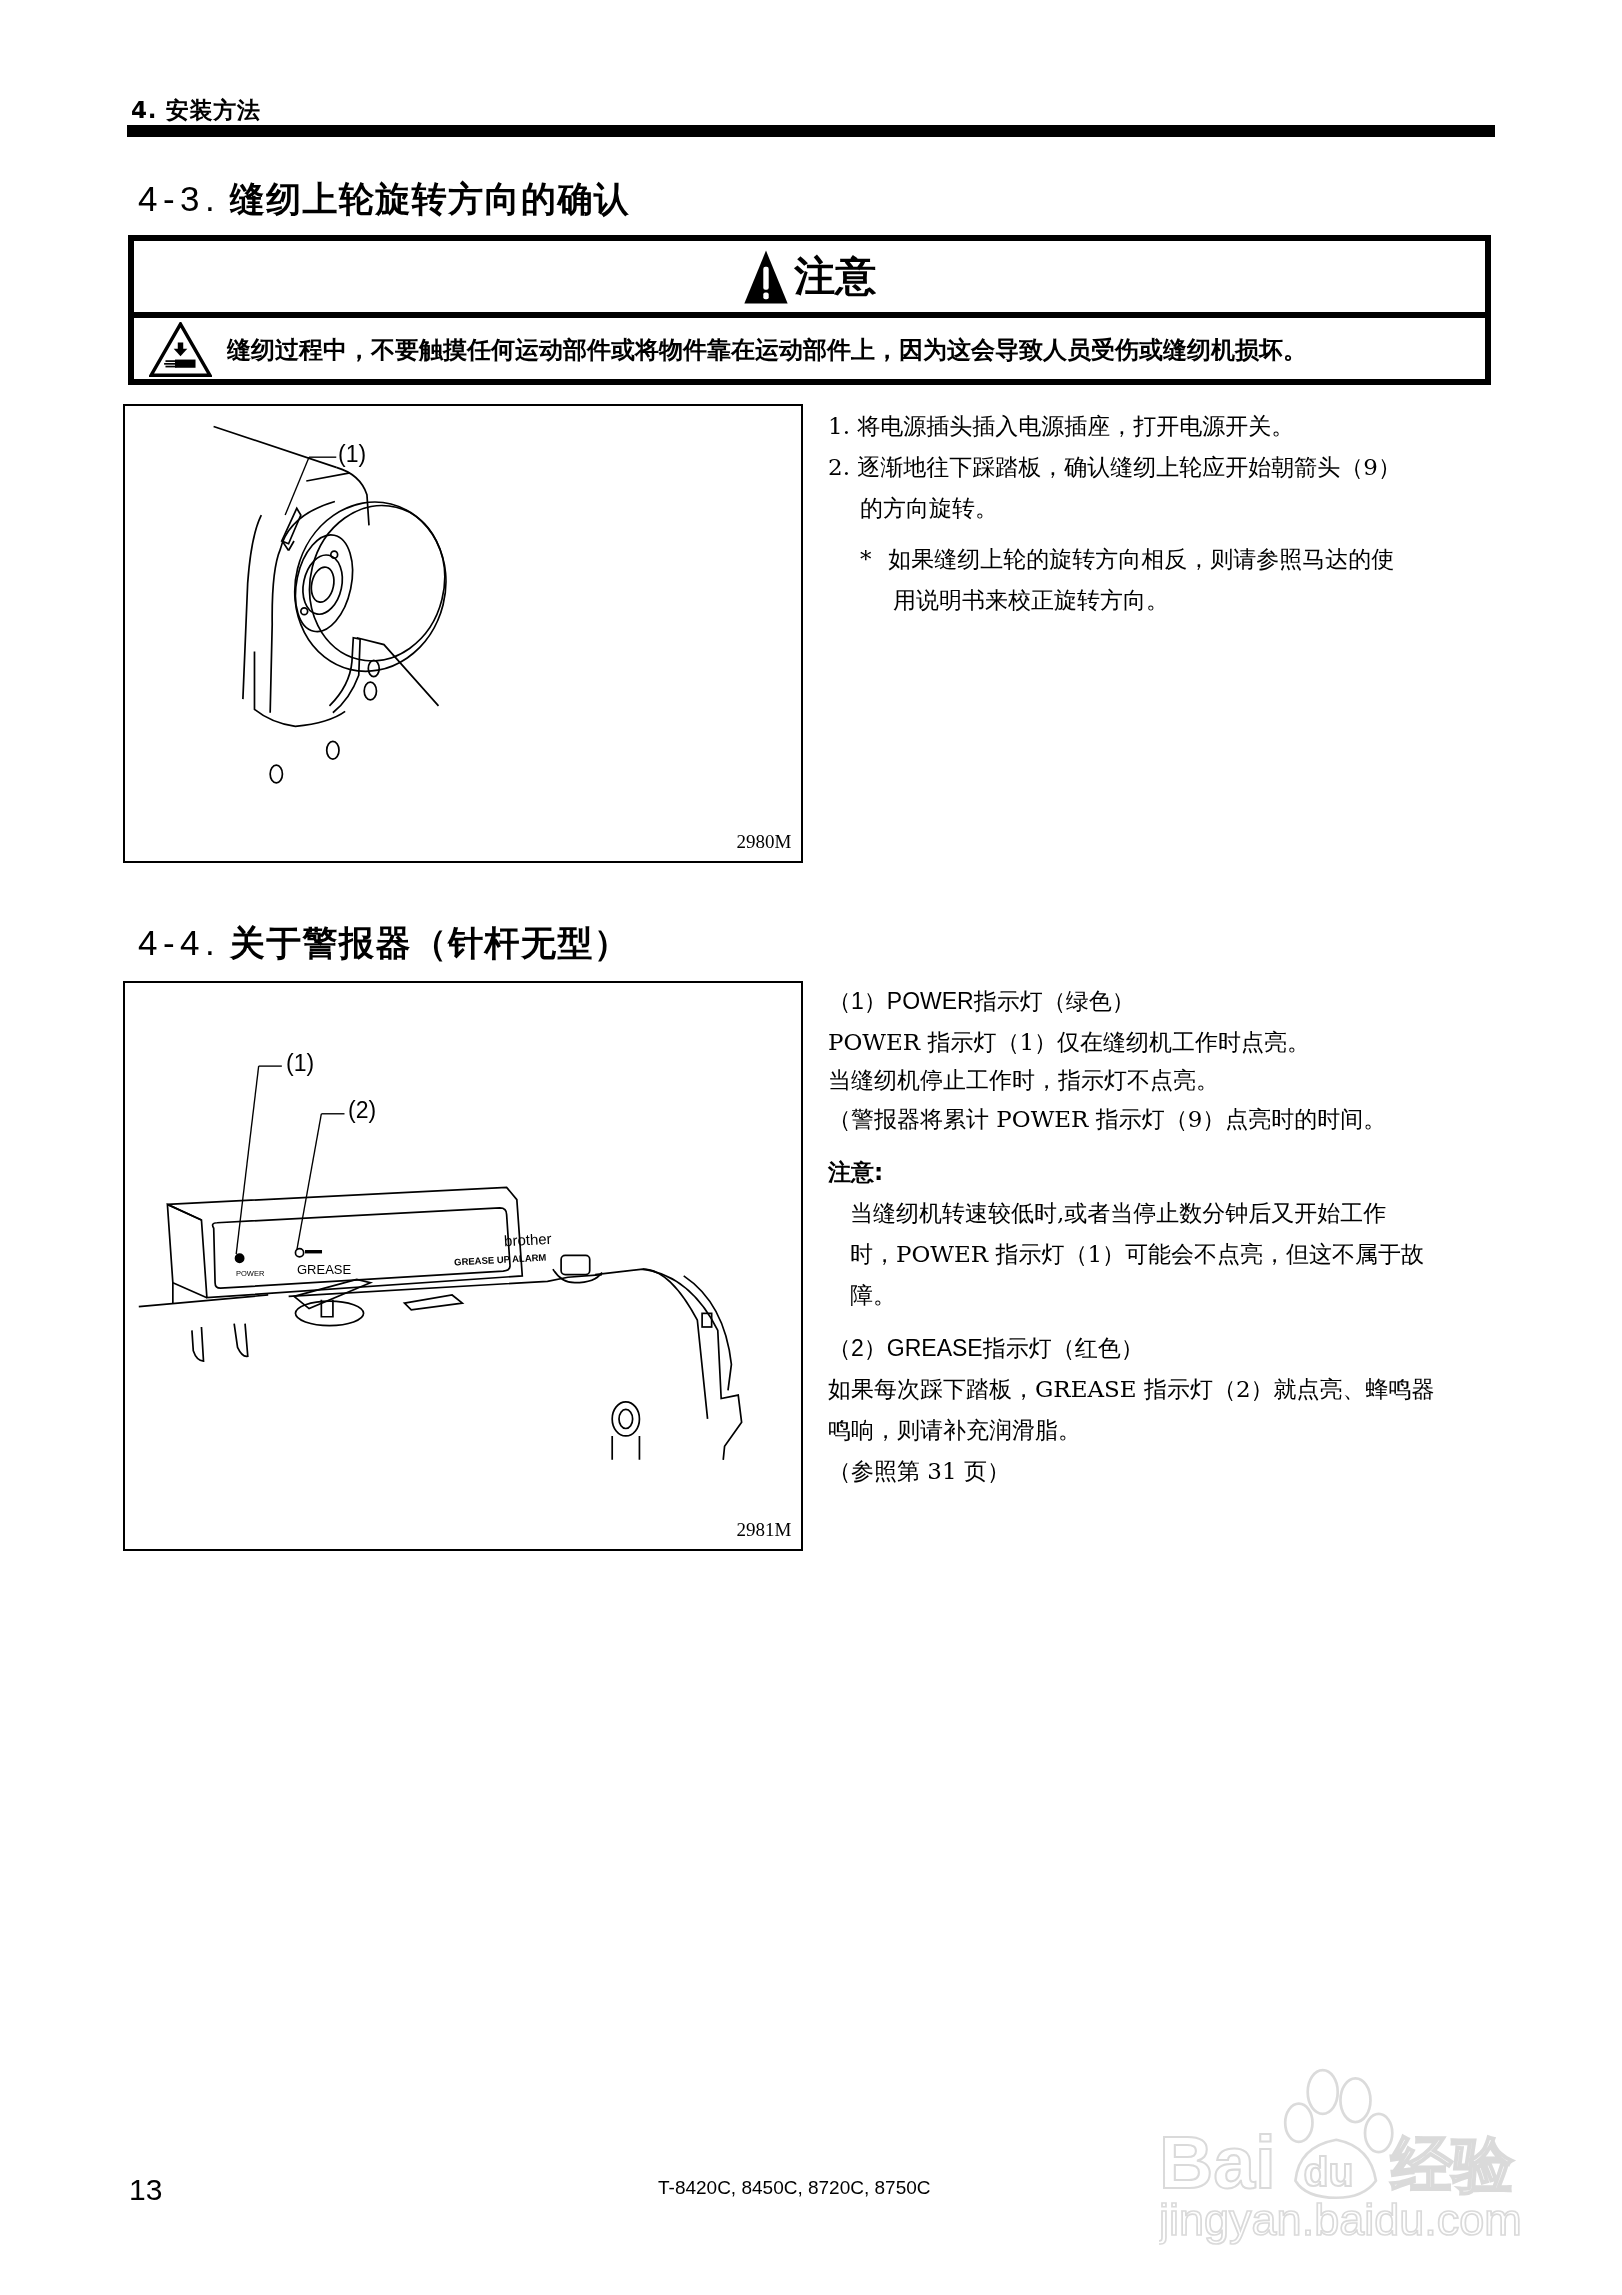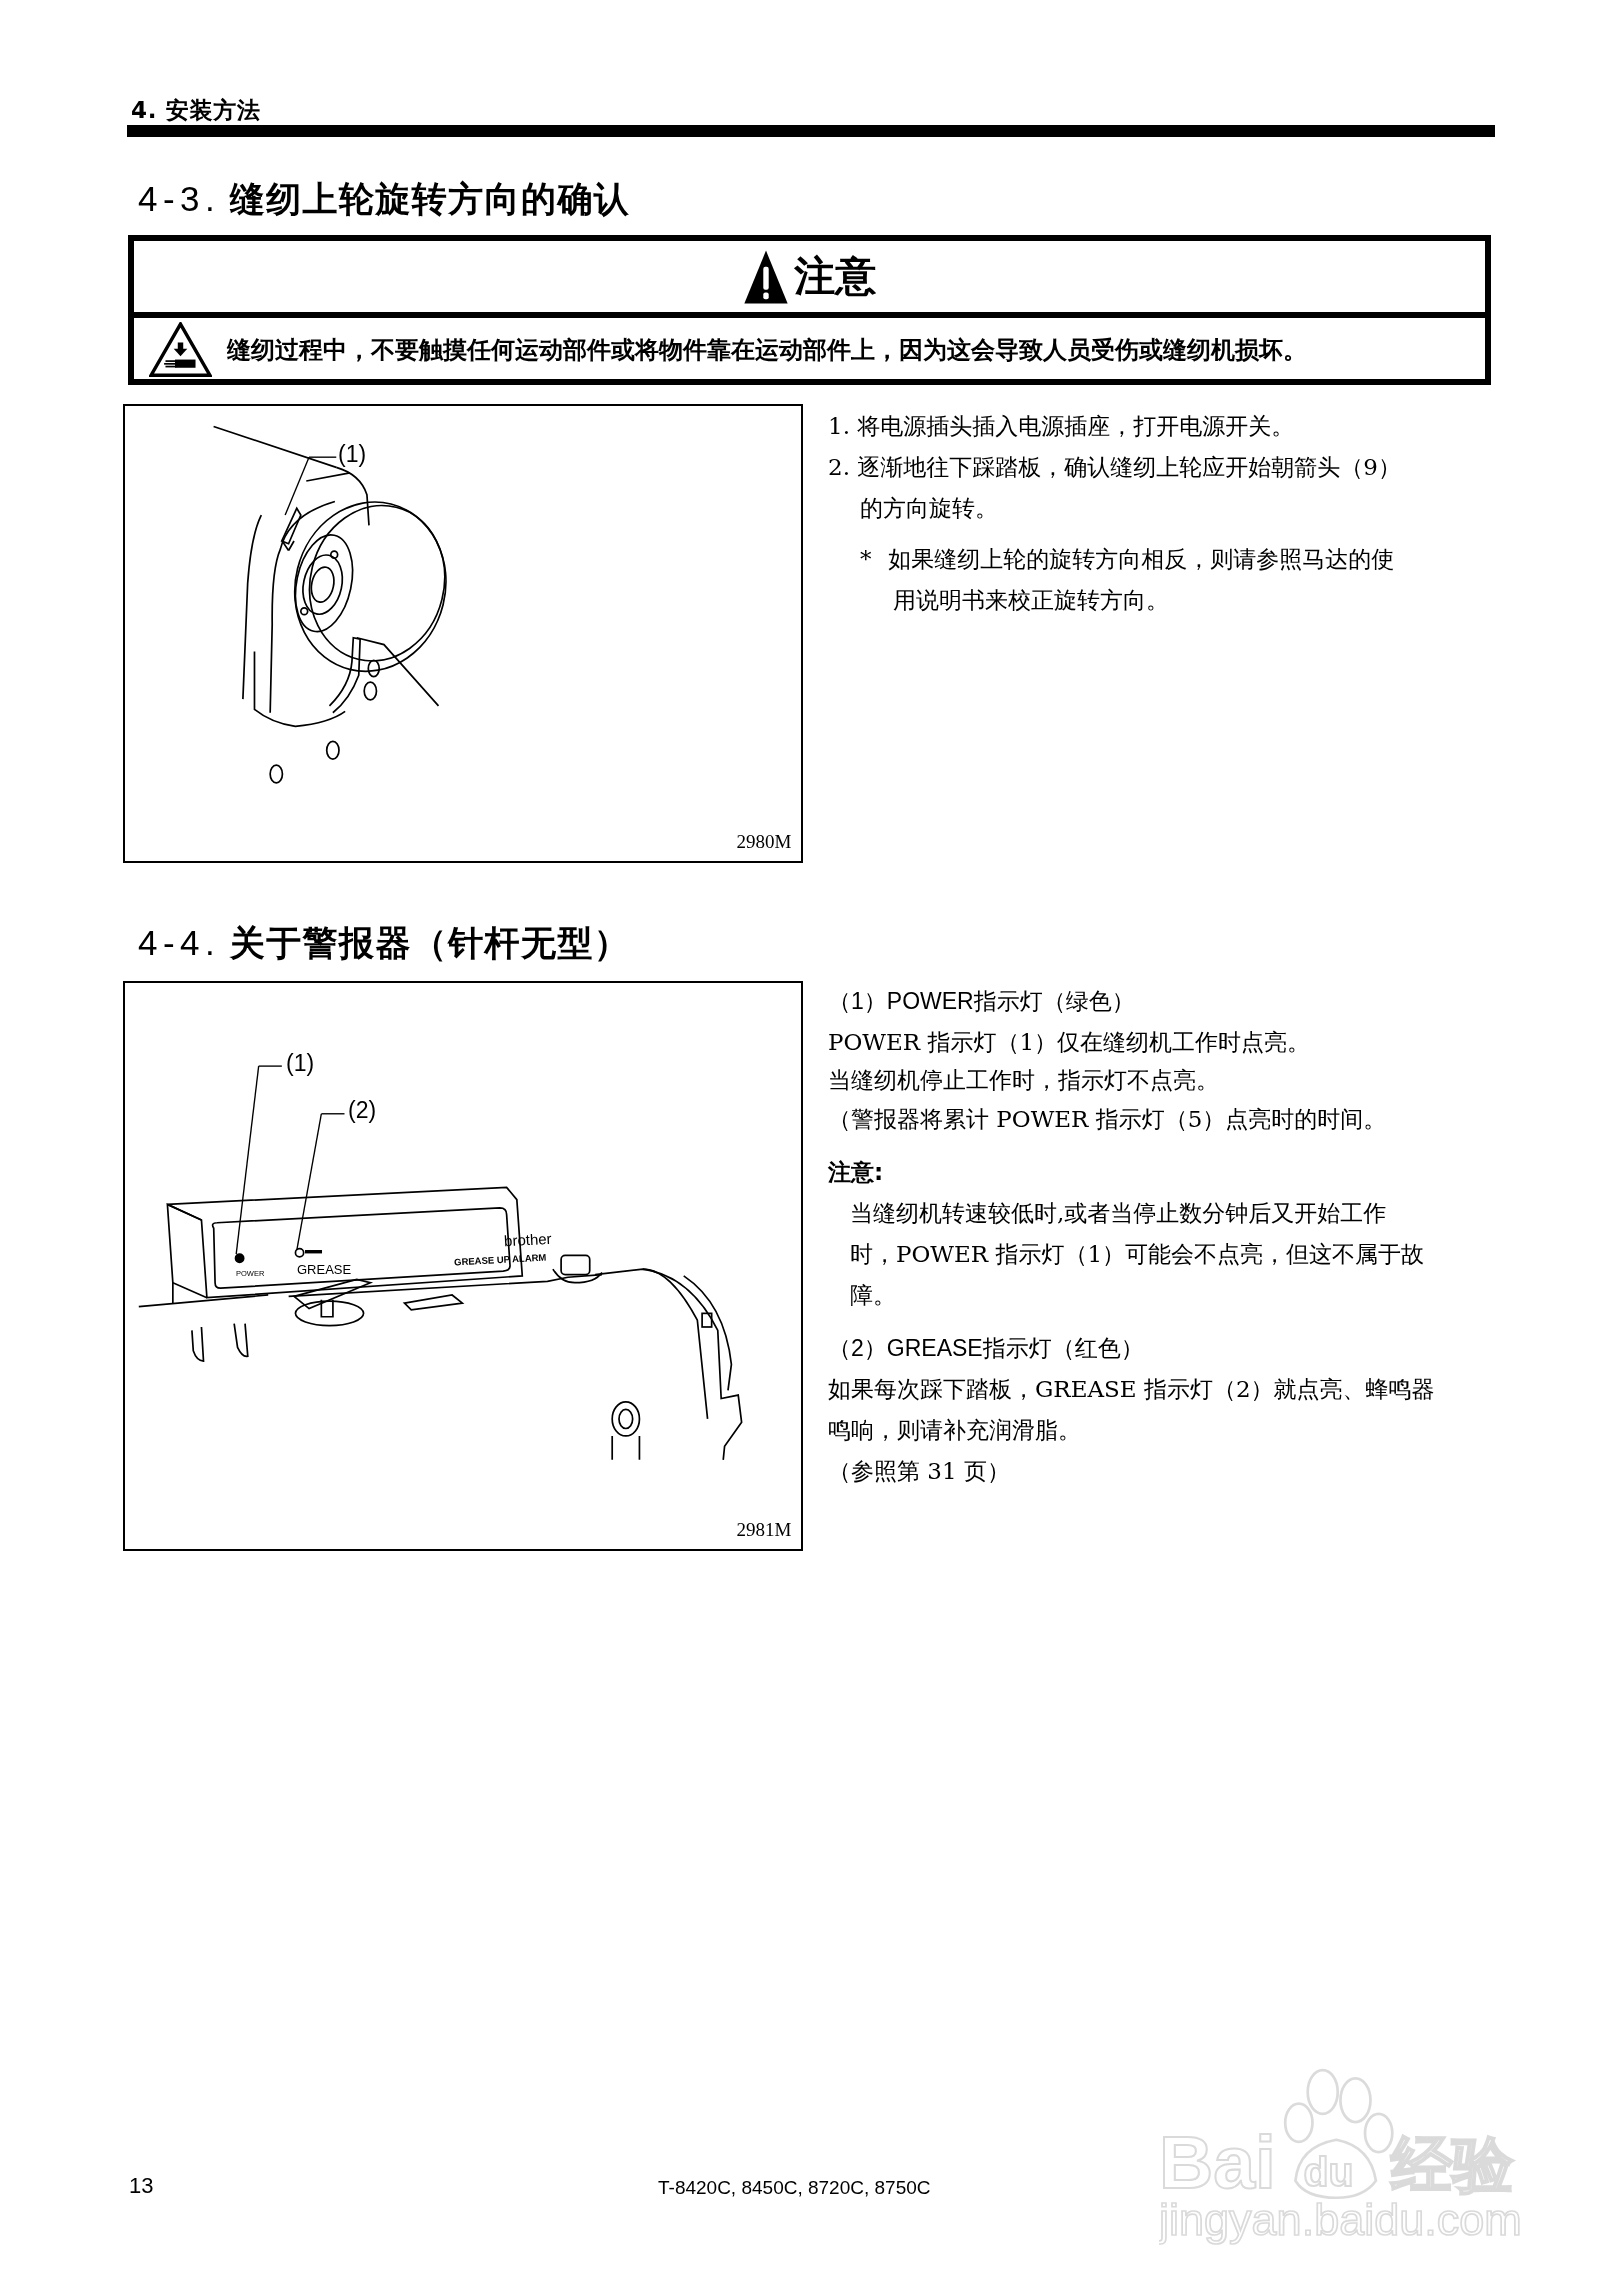--- a/index.html
+++ b/index.html
@@ -28,21 +28,21 @@
   .fig-id { position:absolute; right:9.5px; bottom:8.2px; font-family:"Liberation Serif", serif; font-size:19px; }
   .callout { position:absolute; font-family:"Liberation Sans", sans-serif; font-size:23px; }
 
   
   .txt { font-family:"DejaVu Serif", "Liberation Serif", serif; font-size:23px; line-height:41px; white-space:nowrap; }
   .txt-bold { font-family:"DejaVu Sans", sans-serif; font-weight:bold; }
   .sub-head { font-size:23px; white-space:nowrap; }
   .sub-head .plain { font-family:"Liberation Sans", sans-serif; font-weight:normal; }
   .sub-head .strong { font-weight:normal; }
 
-  .footer-page { left:129px; top:2173px; font-family:"Liberation Sans", sans-serif; font-size:22px; }
+  .footer-page { left:129px; top:2173px; font-family:"Liberation Sans", sans-serif; font-size:30px; }
   .footer-model { left:658px; top:2177px; font-family:Liberation Sans, sans-serif; font-size:19px; }
 
   .watermark { left:1159px; top:2051px; width:382px; height:198px; opacity:0.9; }
 </style>
 </head>
 <body>
 
 <div class="abs run-head">4. 安装方法</div>
 <div class="abs run-bar"></div>
 
@@ -179,21 +179,21 @@
   <span class="fig-id">2981M</span>
 </div>
 
 <div class="abs txt" style="left:828px; top:966px;">
   <div style="height:15px;"></div>
   <div class="sub-head">
     <span class="plain">（1）POWER</span><span class="strong">指示灯（绿色）</span>
   </div>
   <div>POWER 指示灯（1）仅在缝纫机工作时点亮。</div>
   <div style="margin-top:-2.7px;">当缝纫机停止工作时，指示灯不点亮。</div>
-  <div style="margin-top:-2.7px;">（警报器将累计 POWER 指示灯（5）点亮时的时间。</div>
+  <div style="margin-top:-2.7px;">（警报器将累计 POWER 指示灯（9）点亮时的时间。</div>
   <div style="height:12.3px;"></div>
   <div class="txt-bold">注意:</div>
   <div style="padding-left:22px;">当缝纫机转速较低时,或者当停止数分钟后又开始工作</div>
   <div style="padding-left:22px;">时，POWER 指示灯（1）可能会不点亮，但这不属于故</div>
   <div style="padding-left:22px;">障。</div>
   <div style="height:12.3px;"></div>
   <div class="sub-head">
     <span class="plain">（2）GREASE</span><span class="strong">指示灯（红色）</span>
   </div>
   <div>如果每次踩下踏板，GREASE 指示灯（2）就点亮、蜂鸣器</div>

